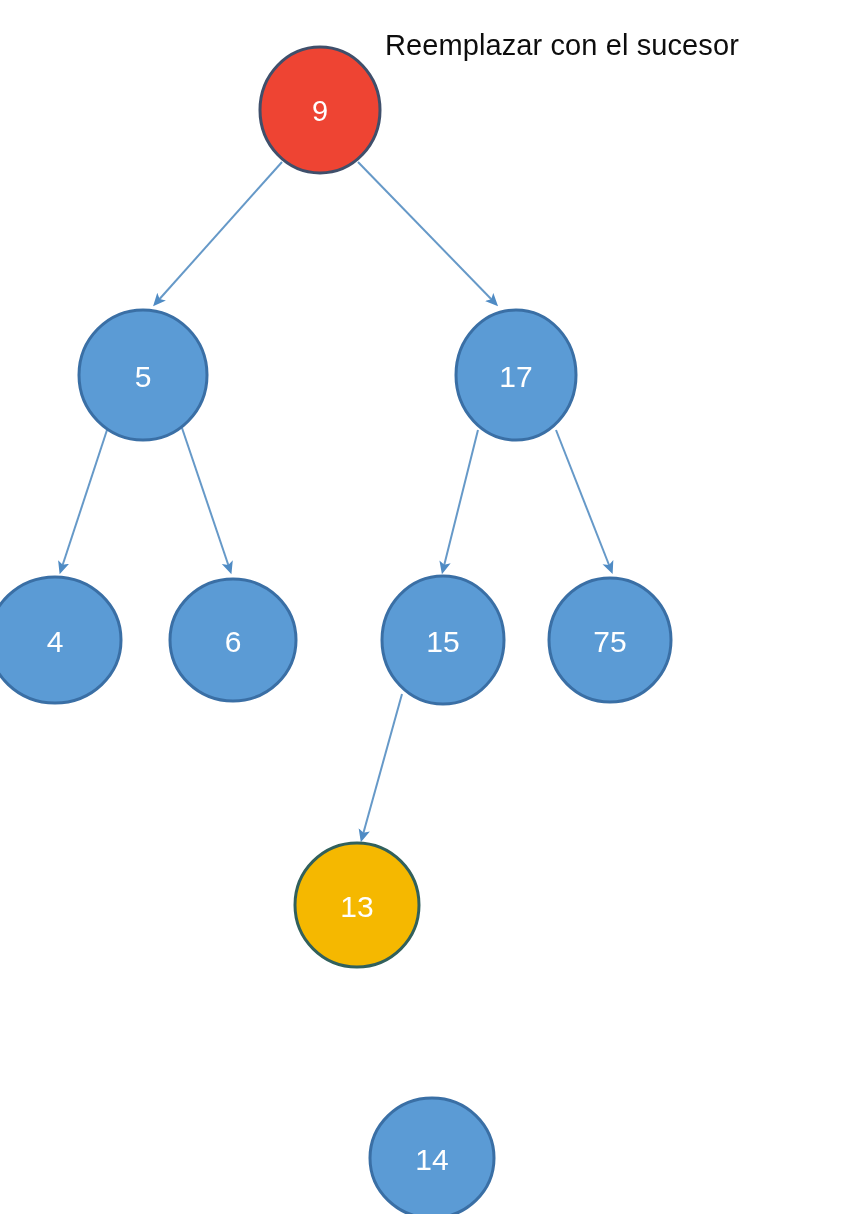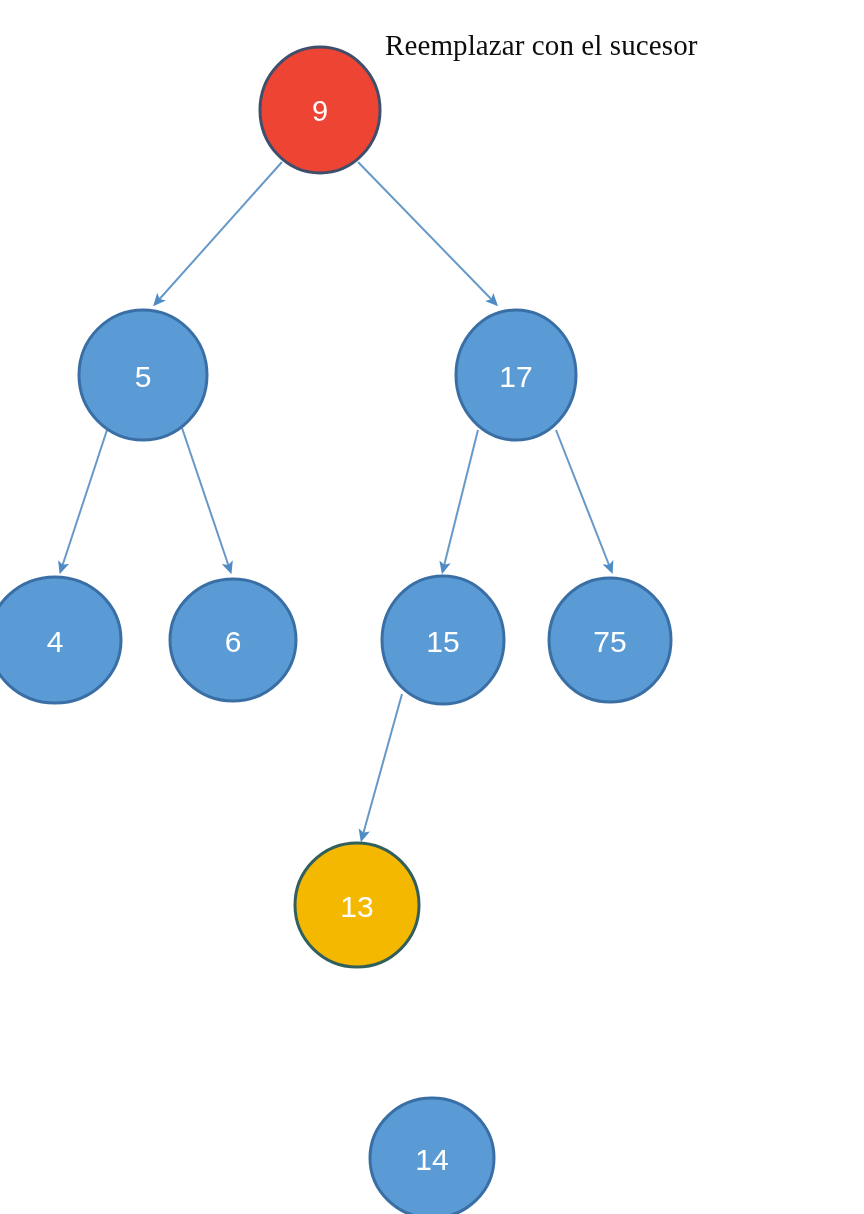--- a/index.html
+++ b/index.html
@@ -27,21 +27,21 @@
     position: absolute;
     left: 0;
     top: 0;
     width: 864px;
     height: 1214px;
   }
 
   .caption {
     position: absolute;
     color: #0d0d0d;
-    font-family: Liberation Serif, serif;
+    font-family: Liberation Sans, sans-serif;
     font-size: 29px;
     font-weight: 400;
     letter-spacing: 0.1px;
     white-space: nowrap;
     line-height: 1;
   }
 
   .node-label {
     font-family: "Liberation Sans", sans-serif;
     font-weight: 400;

